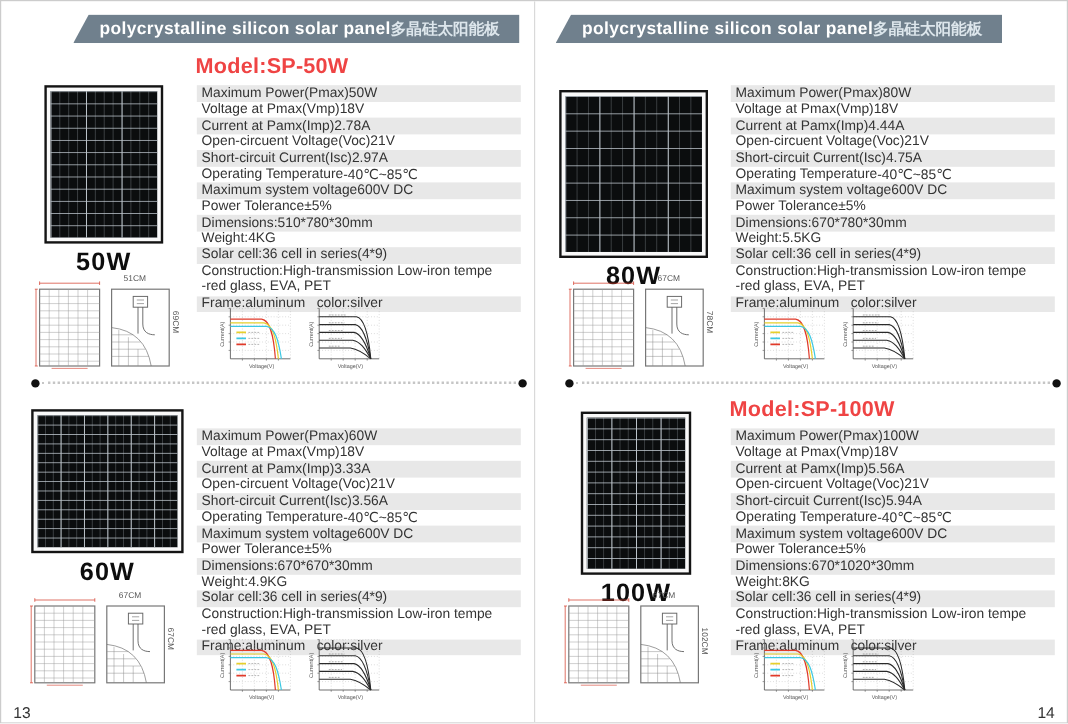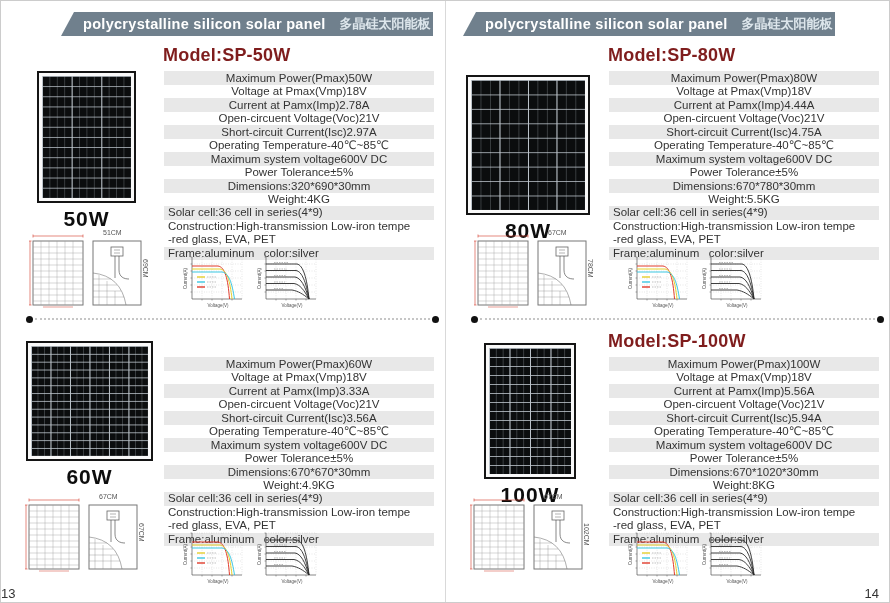--- a/index.html
+++ b/index.html
@@ -9,31 +9,31 @@
   .vdivider{position:absolute;left:444px;top:0;width:1px;height:100%;background:#d9d9d9;}
   .page{position:absolute;top:0;width:445px;height:603px;}
   .page1{left:0;} .page2{left:445px;}
 
   
   .banner{position:absolute;top:11px;width:372px;height:24px;background:#70808d;
           display:flex;align-items:center;padding-left:22px;box-sizing:border-box;
           clip-path:polygon(13px 0,100% 0,100% 100%,0 100%);}
   .page1 .banner{left:60px;} .page2 .banner{left:17px;}
   .banner-en{color:#ffffff;font-weight:bold;font-size:14.5px;letter-spacing:.3px;white-space:nowrap;}
-  .banner-zh{color:#dde6ec;font-size:13px;font-weight:bold;margin-left:14px;white-space:nowrap;}
+  .banner-zh{color:#dde6ec;font-size:13px;font-weight:bold;white-space:nowrap;}
 
   
   .sec{position:absolute;left:0;right:0;}
   .sec.top{top:36px;height:282px;}
   .sec.bottom{top:322px;height:278px;}
 
-  .model{position:absolute;left:162px;top:8px;margin:0;font-size:18px;font-weight:bold;color:#7f1d1d;letter-spacing:.2px;}
+  .model{position:absolute;left:162px;top:8px;margin:0;font-size:18px;font-weight:bold;color:#ef4444;letter-spacing:.2px;}
 
   .spec-block{position:absolute;left:163px;top:34px;width:270px;}
-  .spec-row{display:flex;justify-content:center;align-items:center;height:13.5px;
+  .spec-row{display:flex;justify-content:flex-start;align-items:center;height:13.5px;
             padding:0 4px;font-size:11.5px;color:#333;white-space:nowrap;}
   .spec-rows .spec-row:nth-of-type(odd){background:#e8e8e8;}
   .sl{text-align:left;} .sv{text-align:right;}
   .notes .note{height:13.5px;line-height:13.5px;padding:0 4px;font-size:11.5px;color:#333;white-space:pre-wrap;}
   .notes .note:nth-of-type(1),.notes .note:nth-of-type(4){background:#e8e8e8;}
 
   
   .pw{position:absolute;display:flex;flex-direction:column;}
   .pw-50{left:36px;top:34px;width:99px;}
   .pw-60{left:25px;top:18px;width:127px;}
@@ -77,21 +77,21 @@
   .sec.top .charts{left:181px;top:216px;}
   .sec.bottom .charts{left:181px;top:206px;}
   .mini-chart{width:64px;height:60px;}
 
   
   .divider{position:absolute;top:317px;left:34px;right:16px;border-top:2px dotted #c6c6c6;}
   .divider::before,.divider::after{content:"";position:absolute;top:-4.5px;width:7px;height:7px;border-radius:50%;background:#111;}
   .divider::before{left:-9px;} .divider::after{right:-9px;}
 
   .page-num{position:absolute;bottom:3px;font-size:13px;color:#333;}
-  .page1 .page-num{left:0;} .page2 .page-num{right:12px;margin-left:48px;}
+  .page1 .page-num{left:10px;} .page2 .page-num{right:12px;margin-left:48px;}
 </style>
 </head>
 <body>
 
 <div class="sheet">
   <div class="vdivider"></div>
 
   <div class="page page1">
     <div class="banner">
       <span class="banner-en">polycrystalline silicon solar panel</span>
@@ -144,21 +144,21 @@
               <span class="sv">600V DC</span>
             </div>
 
             <div class="spec-row">
               <span class="sl">Power Tolerance</span>
               <span class="sv">±5%</span>
             </div>
 
             <div class="spec-row">
               <span class="sl">Dimensions:</span>
-              <span class="sv">320*690*30mm</span>
+              <span class="sv">510*780*30mm</span>
             </div>
 
             <div class="spec-row">
               <span class="sl">Weight:</span>
               <span class="sv">4KG</span>
             </div>
           </div>
         <div class="notes">
 
             <div class="note">Solar cell:36 cell in series(4*9)</div>
@@ -362,21 +362,20 @@
       <span class="banner-zh">多晶硅太阳能板</span>
     </div>
 
     <div class="sec top">
       <div class="pw pw-80">
         <div class="panel">
           <div class="cells c4r9"></div>
         </div>
         <div class="watt">80W</div>
       </div>
-      <h2 class="model">Model:SP-80W</h2>
       <div class="spec-block">
         <div class="spec-rows">
 
             <div class="spec-row">
               <span class="sl">Maximum Power(Pmax)</span>
               <span class="sv">80W</span>
             </div>
 
             <div class="spec-row">
               <span class="sl">Voltage at Pmax(Vmp)</span>

